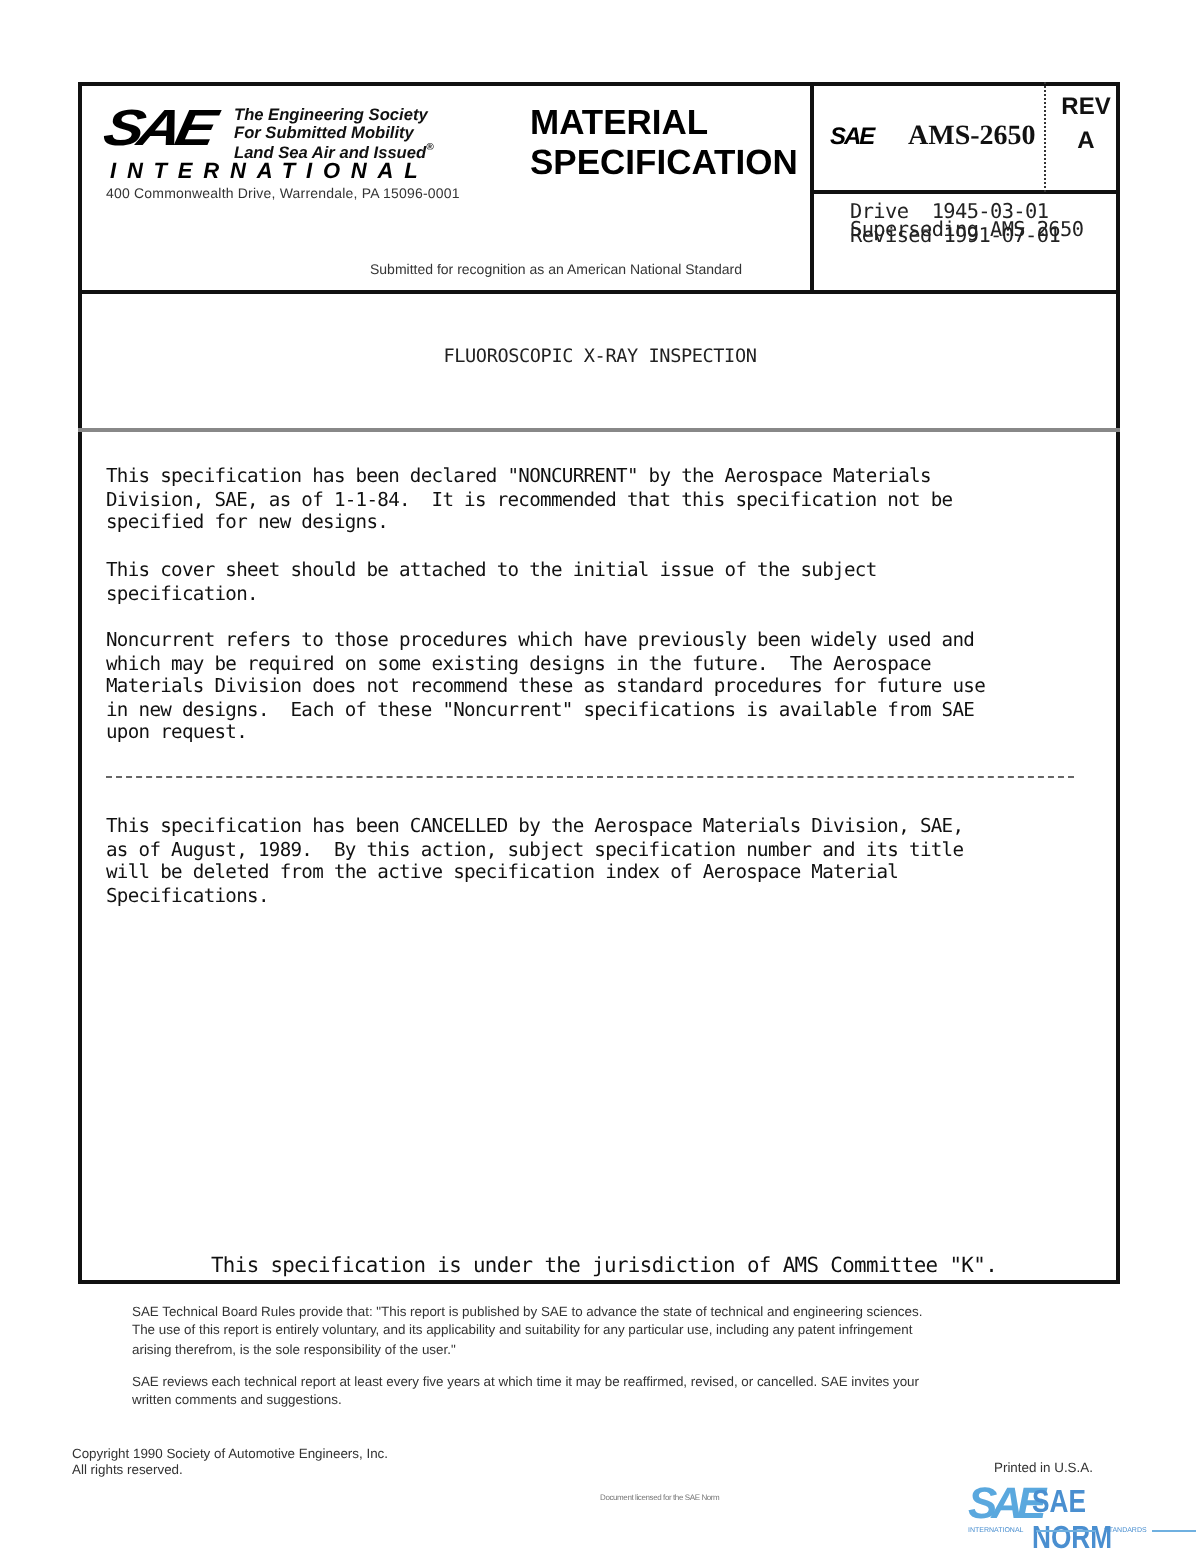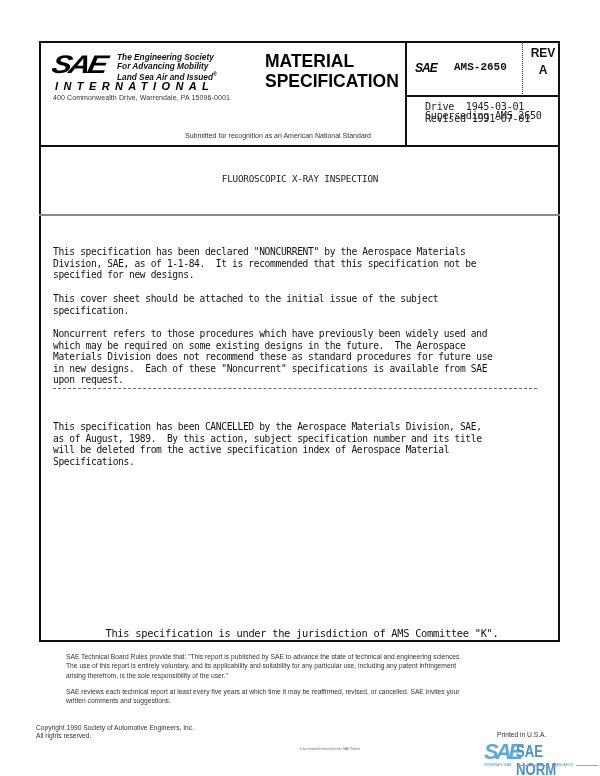--- a/index.html
+++ b/index.html
@@ -12,28 +12,28 @@
   .vline.dotted { border-left:1px dotted #333; }
   
   .sae-logo { position:absolute; left:55px; top:52px; font-family:"Liberation Sans", sans-serif; font-weight:bold; font-style:italic; font-size:30px; letter-spacing:-3px; color:#000; transform:skewX(-12deg) scaleY(0.85); transform-origin:left top; line-height:30px; }
   .sae-logo span { display:inline-block; }
   .tagline { position:absolute; left:117px; top:53px; font-family:Liberation Sans, sans-serif; font-style:italic; font-weight:bold; font-size:8.3px; line-height:8.6px; color:#111; }
   .intl { position:absolute; left:55px; top:80px; font-family:"Liberation Sans", sans-serif; font-style:italic; font-weight:bold; font-size:11px; letter-spacing:5.4px; color:#000; }
   .address { position:absolute; left:53px; top:94px; font-family:"Liberation Sans", sans-serif; font-size:7px; color:#333; letter-spacing:0.1px; }
   .ams-title { position:absolute; left:265px; top:51px; font-family:"Liberation Sans", sans-serif; font-weight:bold; font-size:17.5px; line-height:20px; color:#000; }
   .submitted { position:absolute; left:185px; top:132px; font-family:"Liberation Sans", sans-serif; font-size:7px; color:#333; }
   .sae-small { position:absolute; left:415px; top:61px; font-weight:bold; font-style:italic; font-size:12px; letter-spacing:-1px; color:#000; }
-  .docnum { position:absolute; left:454px; top:61px; font-family:Liberation Mono, monospace; font-size:11px; font-weight:bold; color:#111; }
+  .docnum { position:absolute; left:454px; top:61px; font-family:Liberation Serif, serif; font-size:14px; font-weight:bold; color:#111; }
   .rev-label { position:absolute; left:528px; top:46px; width:30px; text-align:center; font-weight:bold; font-size:12px; color:#111; }
   .rev-val { position:absolute; left:528px; top:63px; width:30px; text-align:center; font-weight:bold; font-size:12px; color:#111; }
   .mono { font-family:"DejaVu Sans Mono", monospace; }
   .dates { position:absolute; left:425px; top:101px; font-size:10.2px; line-height:12px; color:#222; letter-spacing:-0.3px; }
   .superseding { position:absolute; left:425px; top:110px; font-size:10.2px; color:#222; letter-spacing:-0.3px; }
   .doc-title { position:absolute; left:0; top:173px; width:600px; text-align:center; font-size:9.3px; color:#222; letter-spacing:-0.2px; padding-left:0px; }
-  .para { position:absolute; left:53px; width:500px; font-size:9.6px; line-height:11.6px; color:#111; white-space:pre; letter-spacing:-0.35px;margin-top:13px; }
+  .para { position:absolute; left:53px; width:500px; font-size:9.6px; line-height:11.6px; color:#111; white-space:pre; letter-spacing:-0.35px; }
   .dash-sep { position:absolute; left:53px; top:388px; width:484px; height:0; border-top:1px dashed #666; }
   .jurisdiction { position:absolute; left:0; top:627px; width:600px; text-align:center; font-size:10.4px; color:#111; letter-spacing:-0.3px; padding-left:2px; }
   .fine { position:absolute; left:66px; width:480px; font-family:"Liberation Sans", sans-serif; font-size:6.7px; line-height:9.3px; color:#333; }
   .copyright { position:absolute; left:36px; top:724px; font-family:"Liberation Sans", sans-serif; font-size:6.7px; line-height:8px; color:#333; }
   .printed { position:absolute; left:497px; top:731px; font-family:"Liberation Sans", sans-serif; font-size:6.7px; color:#333; }
   .center-tiny { position:absolute; left:300px; top:746px; font-family:"Liberation Sans", sans-serif; font-size:4px; color:#777; letter-spacing:-0.2px; }
   .norm-logo { position:absolute; left:484px; top:741px; height:30px; width:114px; }
   .norm-sae { position:absolute; left:0; top:0; font-family:"Liberation Sans", sans-serif; font-weight:bold; font-style:italic; font-size:22px; color:#5aa8de; letter-spacing:-3px; line-height:22px; }
   .norm-text { position:absolute; left:32px; top:2px; font-family:"Liberation Sans", sans-serif; font-weight:bold; font-size:16px; color:#4a8fd0; line-height:18px; letter-spacing:0px; transform:scaleX(0.82); transform-origin:left top; }
   .norm-sub { position:absolute; left:0; top:22px; font-family:"Liberation Sans", sans-serif; font-size:3.5px; color:#4a8fd0; width:114px; }
@@ -45,21 +45,21 @@
 <div class="frame"></div>
 <div class="vline" style="left:405px; top:41px; height:106px;"></div>
 <div class="hline" style="left:405px; top:95px; width:155px;"></div>
 <div class="vline dotted" style="left:522px; top:41px; height:55px;"></div>
 <div class="hline" style="left:39px; top:145px; width:521px;"></div>
 <div class="hline gray" style="left:39px; top:214px; width:521px;"></div>
 
 <div class="sae-logo"><span>SAE</span></div>
 <div class="tagline">
   <div>The Engineering Society</div>
-  <div>For Advancing Mobility</div>
+  <div>For Submitted Mobility</div>
   <div><span>Land Sea Air and Issued</span><sup style="font-size:5px;">®</sup></div>
 </div>
 <div class="intl">INTERNATIONAL</div>
 <div class="address">400 Commonwealth Drive, Warrendale, PA 15096-0001</div>
 
 <div class="ams-title">
   <div>MATERIAL</div>
   <div>SPECIFICATION</div>
 </div>
 <div class="submitted">Submitted for recognition as an American National Standard</div>

